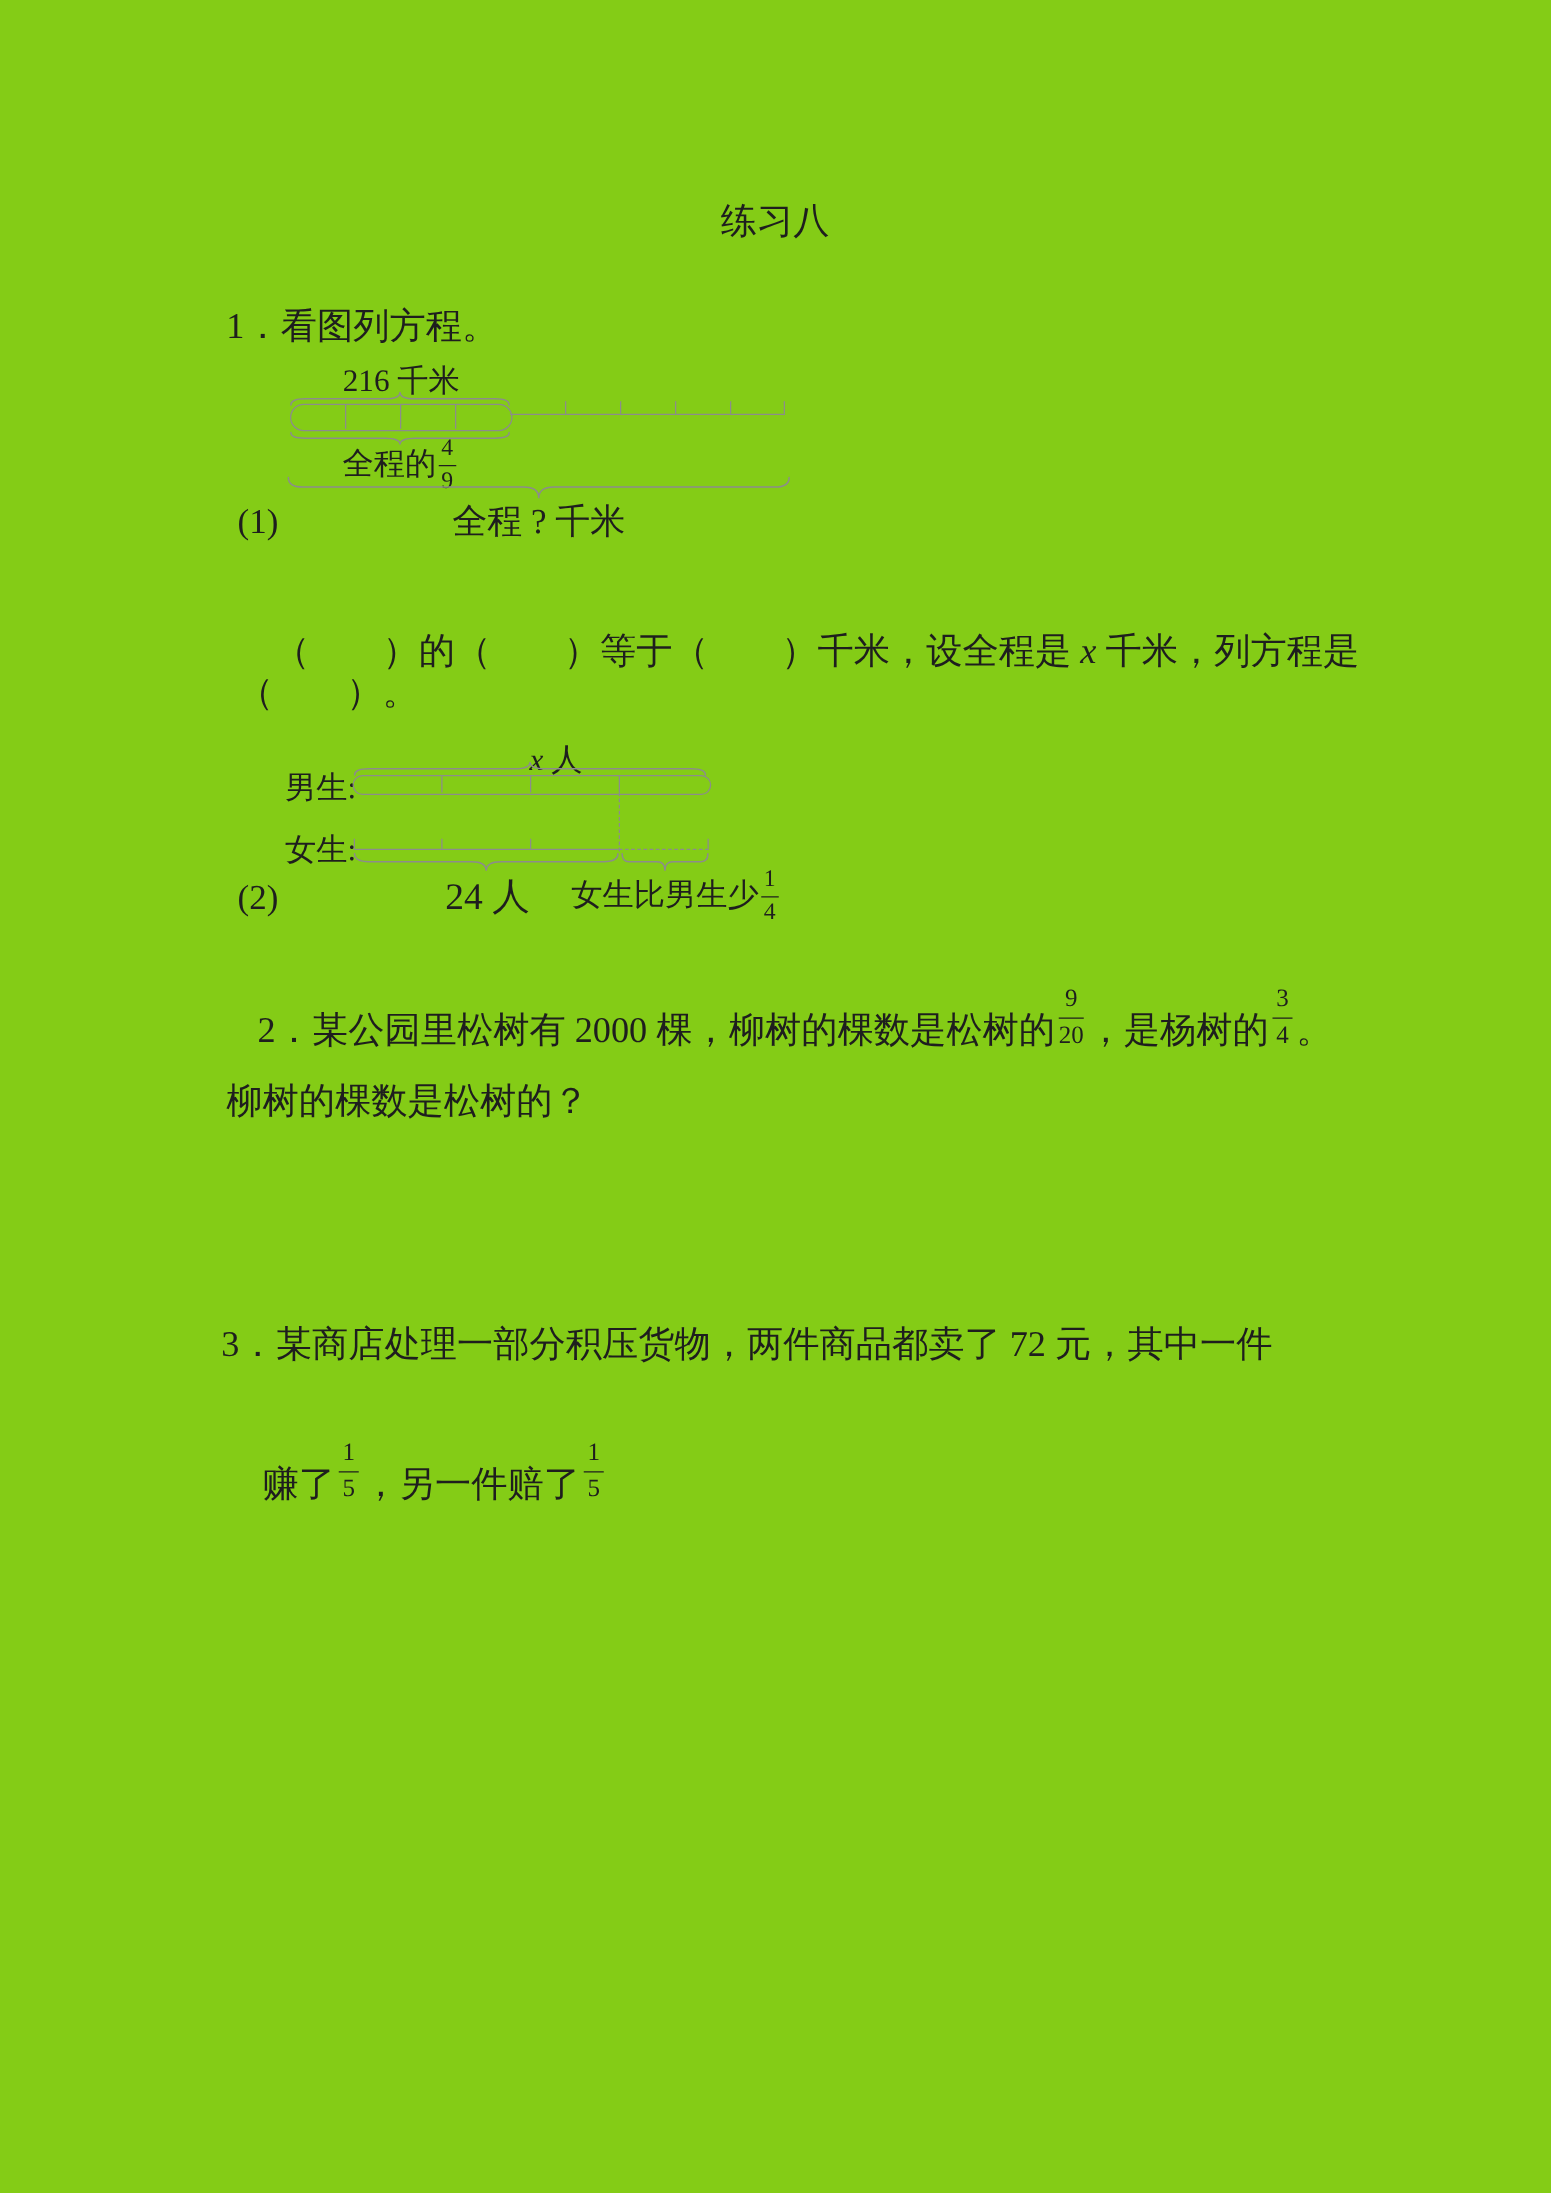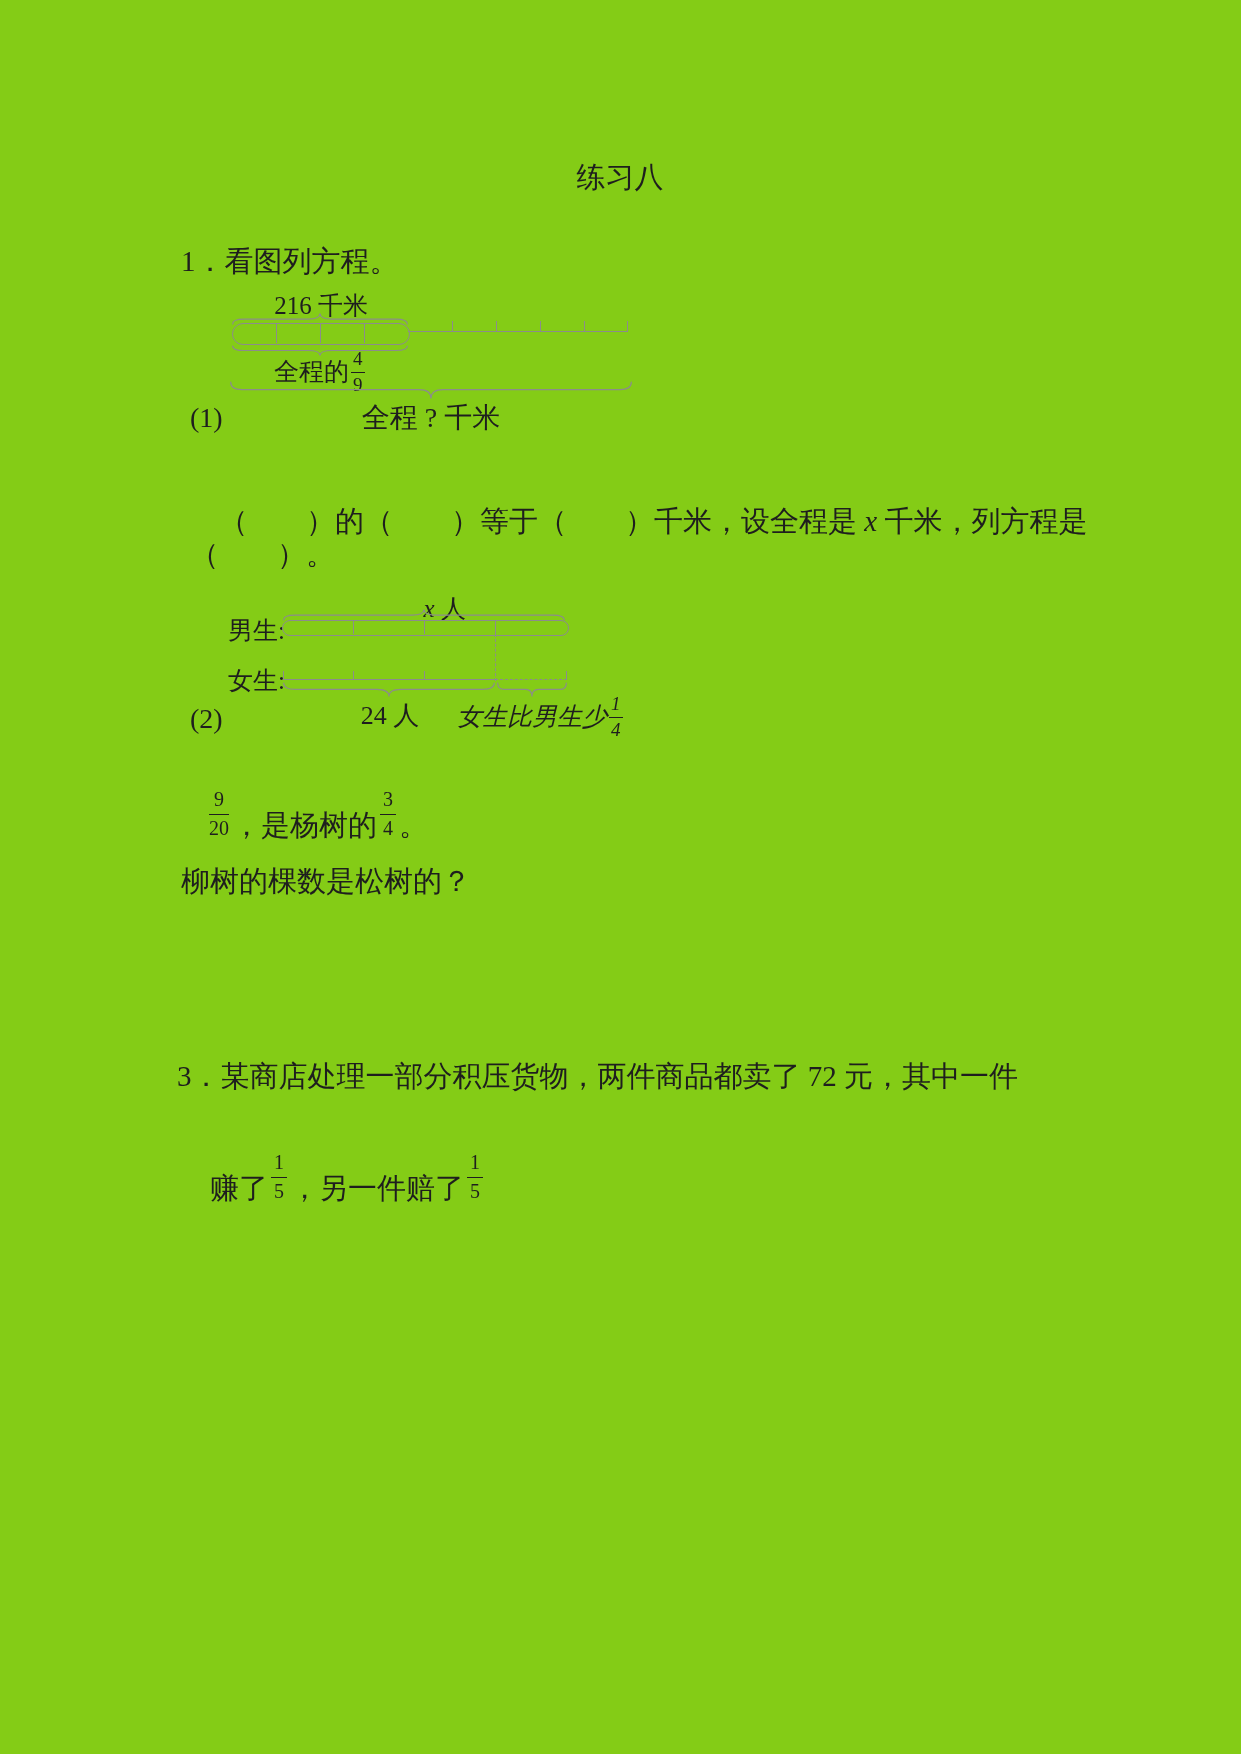--- a/index.html
+++ b/index.html
@@ -105,32 +105,32 @@
     <div class="hdash" style="left:495px; top:679px; width:72px;"></div>
     <div class="tick" style="left:566px; top:671px; height:8px;"></div>
 
     <svg class="brace" style="left:283px; top:683px;" width="212" height="14">
         <path d="M0.7 0 Q0.7 6.3 12 6.3 L94 6.3 Q106 6.3 106 13.5 Q106 6.3 118 6.3 L200 6.3 Q211.3 6.3 211.3 0" fill="none" stroke="#8c8c8c" stroke-width="1.2" stroke-linecap="round"></path>
       </svg>
     <svg class="brace" style="left:497px; top:683px;" width="70" height="14">
         <path d="M0.7 0 Q0.7 6.3 6.3 6.3 L28.7 6.3 Q35 6.3 35 13.5 Q35 6.3 41.3 6.3 L63.7 6.3 Q69.3 6.3 69.3 0" fill="none" stroke="#8c8c8c" stroke-width="1.2" stroke-linecap="round"></path>
       </svg>
 
-    <div class="dlabel center" style="left:390px; top:700px; font-size:26px;">24 人</div>
+    <div class="dlabel center" style="left:390px; top:700px; font-size:30px;">24 人</div>
 
-    <div class="dlabel row" style="left:457px; top:692px; height:50px;font-style:italic;">
+    <div class="dlabel row" style="left:457px; top:692px; height:50px;">
       <span>女生比男生少</span>
       <span class="frac dfrac"><span class="num">1</span><span class="den">4</span></span>
     </div>
 
     <div class="line" style="left:190px; top:703px; font-size:28px;">(2)</div>
   </div>
 
   <div class="line" style="left:177px; top:756px;">
-    <span class="frac"><span class="num">9</span><span class="den">20</span></span><span>，是杨树的</span><span class="frac"><span class="num">3</span><span class="den">4</span></span><span>。</span>
+    <span>2．某公园里松树有 2000 棵，柳树的棵数是松树的</span><span class="frac"><span class="num">9</span><span class="den">20</span></span><span>，是杨树的</span><span class="frac"><span class="num">3</span><span class="den">4</span></span><span>。</span>
   </div>
   <div class="line" style="left:181px; top:865px;">柳树的棵数是松树的？</div>
 
   <div class="line" style="left:177px; top:1060px;">3．某商店处理一部分积压货物，两件商品都卖了 72 元，其中一件</div>
   <div class="line" style="left:181px; top:1119px;">
     <span>赚了</span><span class="frac"><span class="num">1</span><span class="den">5</span></span><span>，另一件赔了</span><span class="frac"><span class="num">1</span><span class="den">5</span></span>
   </div>
 
 </div>
 

